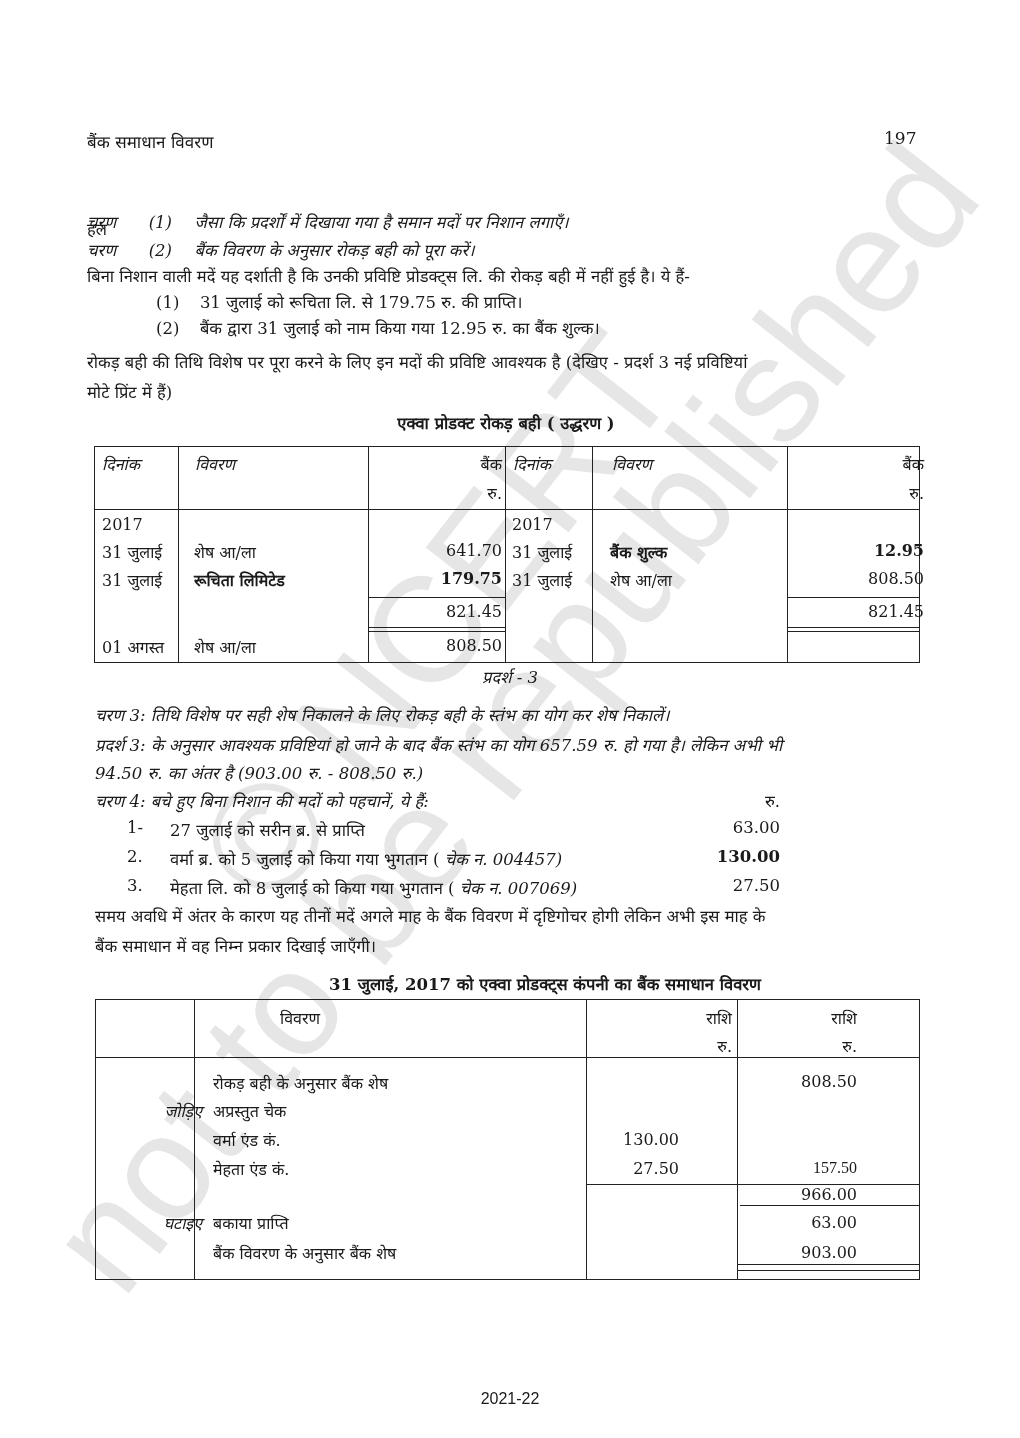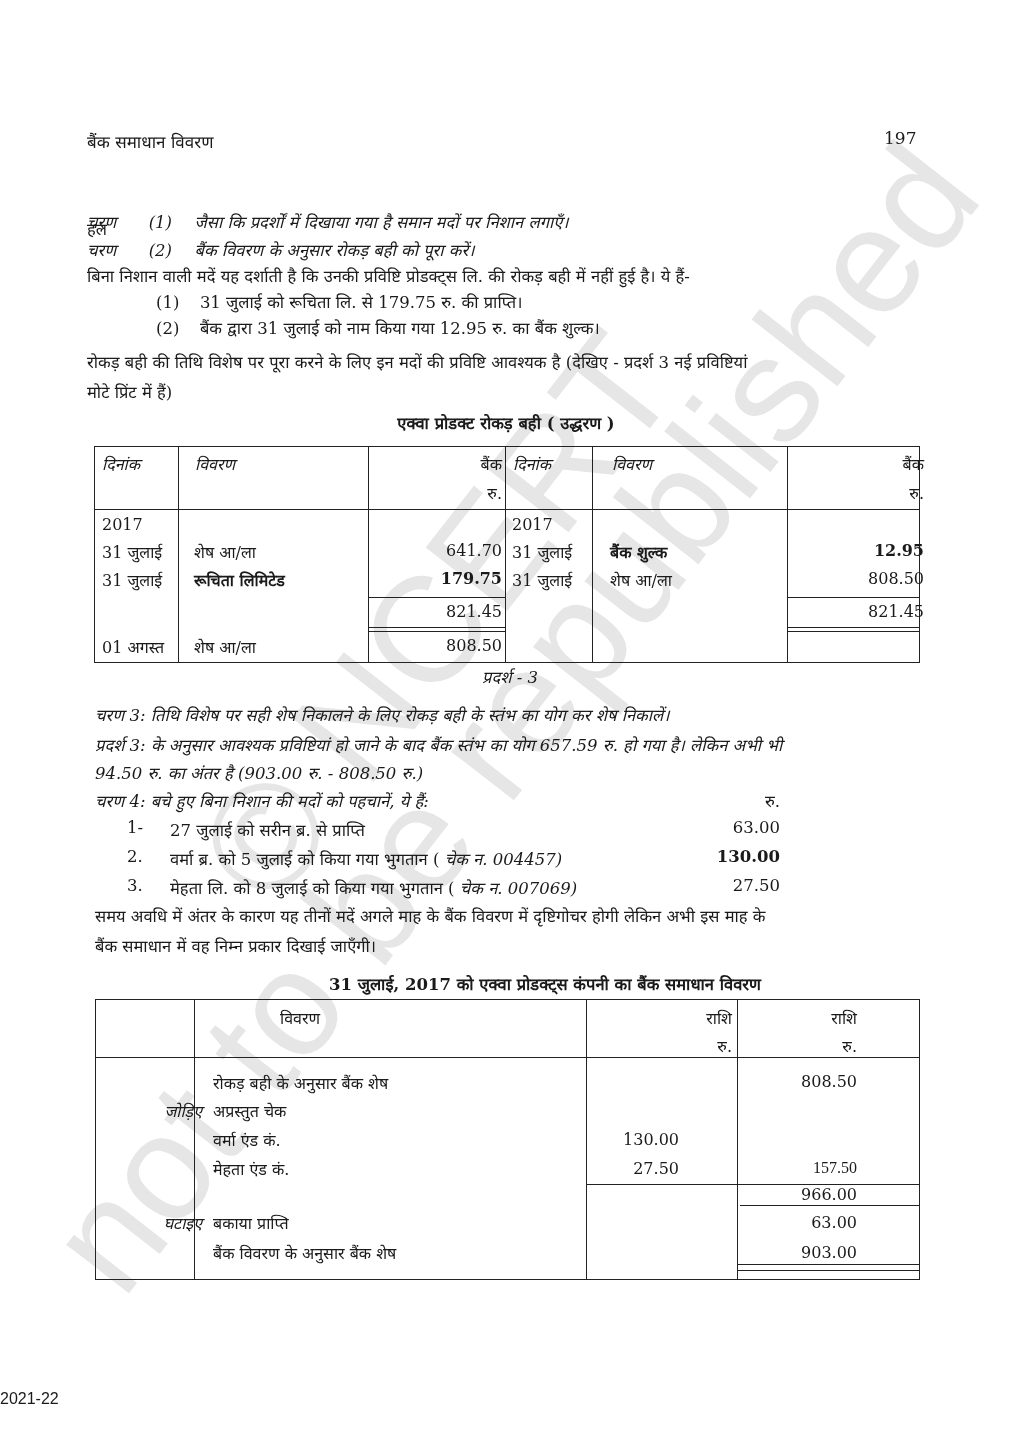--- a/index.html
+++ b/index.html
@@ -183,14 +183,14 @@
     <div class="cell rt" style="left:737px; width:108px; top:1185px;">966.00</div>
 
     <div class="cell rt it" style="left:95px; width:95px; top:1212px;">घटाइए</div>
     <div class="cell" style="left:213px; top:1212px;">बकाया प्राप्ति</div>
     <div class="cell rt" style="left:737px; width:108px; top:1213px;">63.00</div>
 
     <div class="cell" style="left:213px; top:1242px;">बैंक विवरण के अनुसार बैंक शेष</div>
     <div class="cell rt" style="left:737px; width:108px; top:1243px;">903.00</div>
   </div>
 
-  <div class="abs footer" style="left:0; width:1020px; top:1390px; ">2021-22</div>
+  <div class="abs footer" style="left:0; width:1020px; top:1390px; text-align:center;">2021-22</div>
 </div>
 
 </body></html>

